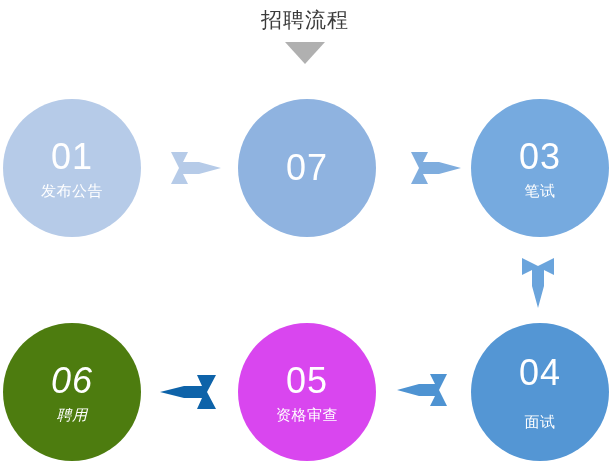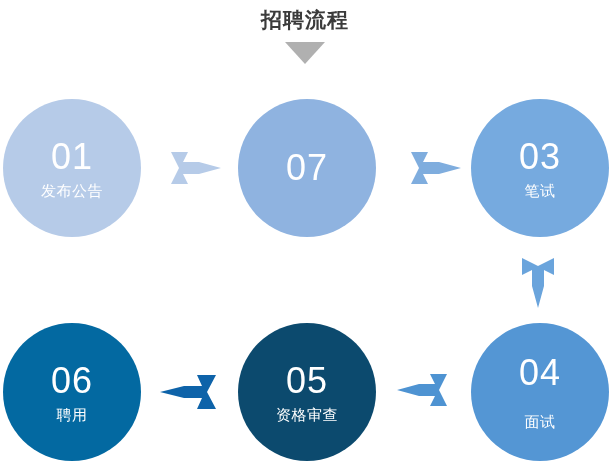--- a/index.html
+++ b/index.html
@@ -26,21 +26,21 @@
     left: 0;
     top: 6px;
     width: 610px;
     text-align: center;
   }
   .title-text {
     font-size: 21px;
     color: #3b3b3b;
     letter-spacing: 1px;
     line-height: 28px;
-    font-weight: 700;
+    font-weight: 400;
   }
   .title-chevron {
     margin: 8px auto 0 auto;
     width: 40px;
     height: 22px;
     display: block;
   }
 
   
   .step {
@@ -110,26 +110,26 @@
   <div class="step" id="step-3" style="background-color: rgb(118, 170, 223);">
     <div class="step-num">03</div>
     <div class="step-label">笔试</div>
   </div>
 
   <div class="step" id="step-4" style="background-color: rgb(84, 150, 212);">
     <div class="step-num">04</div>
     <div class="step-label">面试</div>
   </div>
 
-  <div class="step" id="step-5" style="background-color: #0c4a6e;">
+  <div class="step" id="step-5" style="background-color: #d946ef;">
     <div class="step-num">05</div>
     <div class="step-label">资格审查</div>
   </div>
 
-  <div class="step" id="step-6" style="background-color: #0369a1;">
+  <div class="step" id="step-6" style="background-color: #4d7c0f; font-style: italic;">
     <div class="step-num">06</div>
     <div class="step-label">聘用</div>
   </div>
 
   <svg class="arrow" id="arrow-1-2" viewBox="0 0 58 52">
     <polygon class="arrow-fill" points="8,10 25,10 20,20 36,20 58,26 36,32 20,32 25,42 8,42 16,26" fill="#B6CBE8"></polygon>
   </svg>
 
   <svg class="arrow" id="arrow-2-3" viewBox="0 0 58 52">
     <polygon class="arrow-fill" points="8,10 25,10 20,20 36,20 58,26 36,32 20,32 25,42 8,42 16,26" fill="#7FADDE"></polygon>

